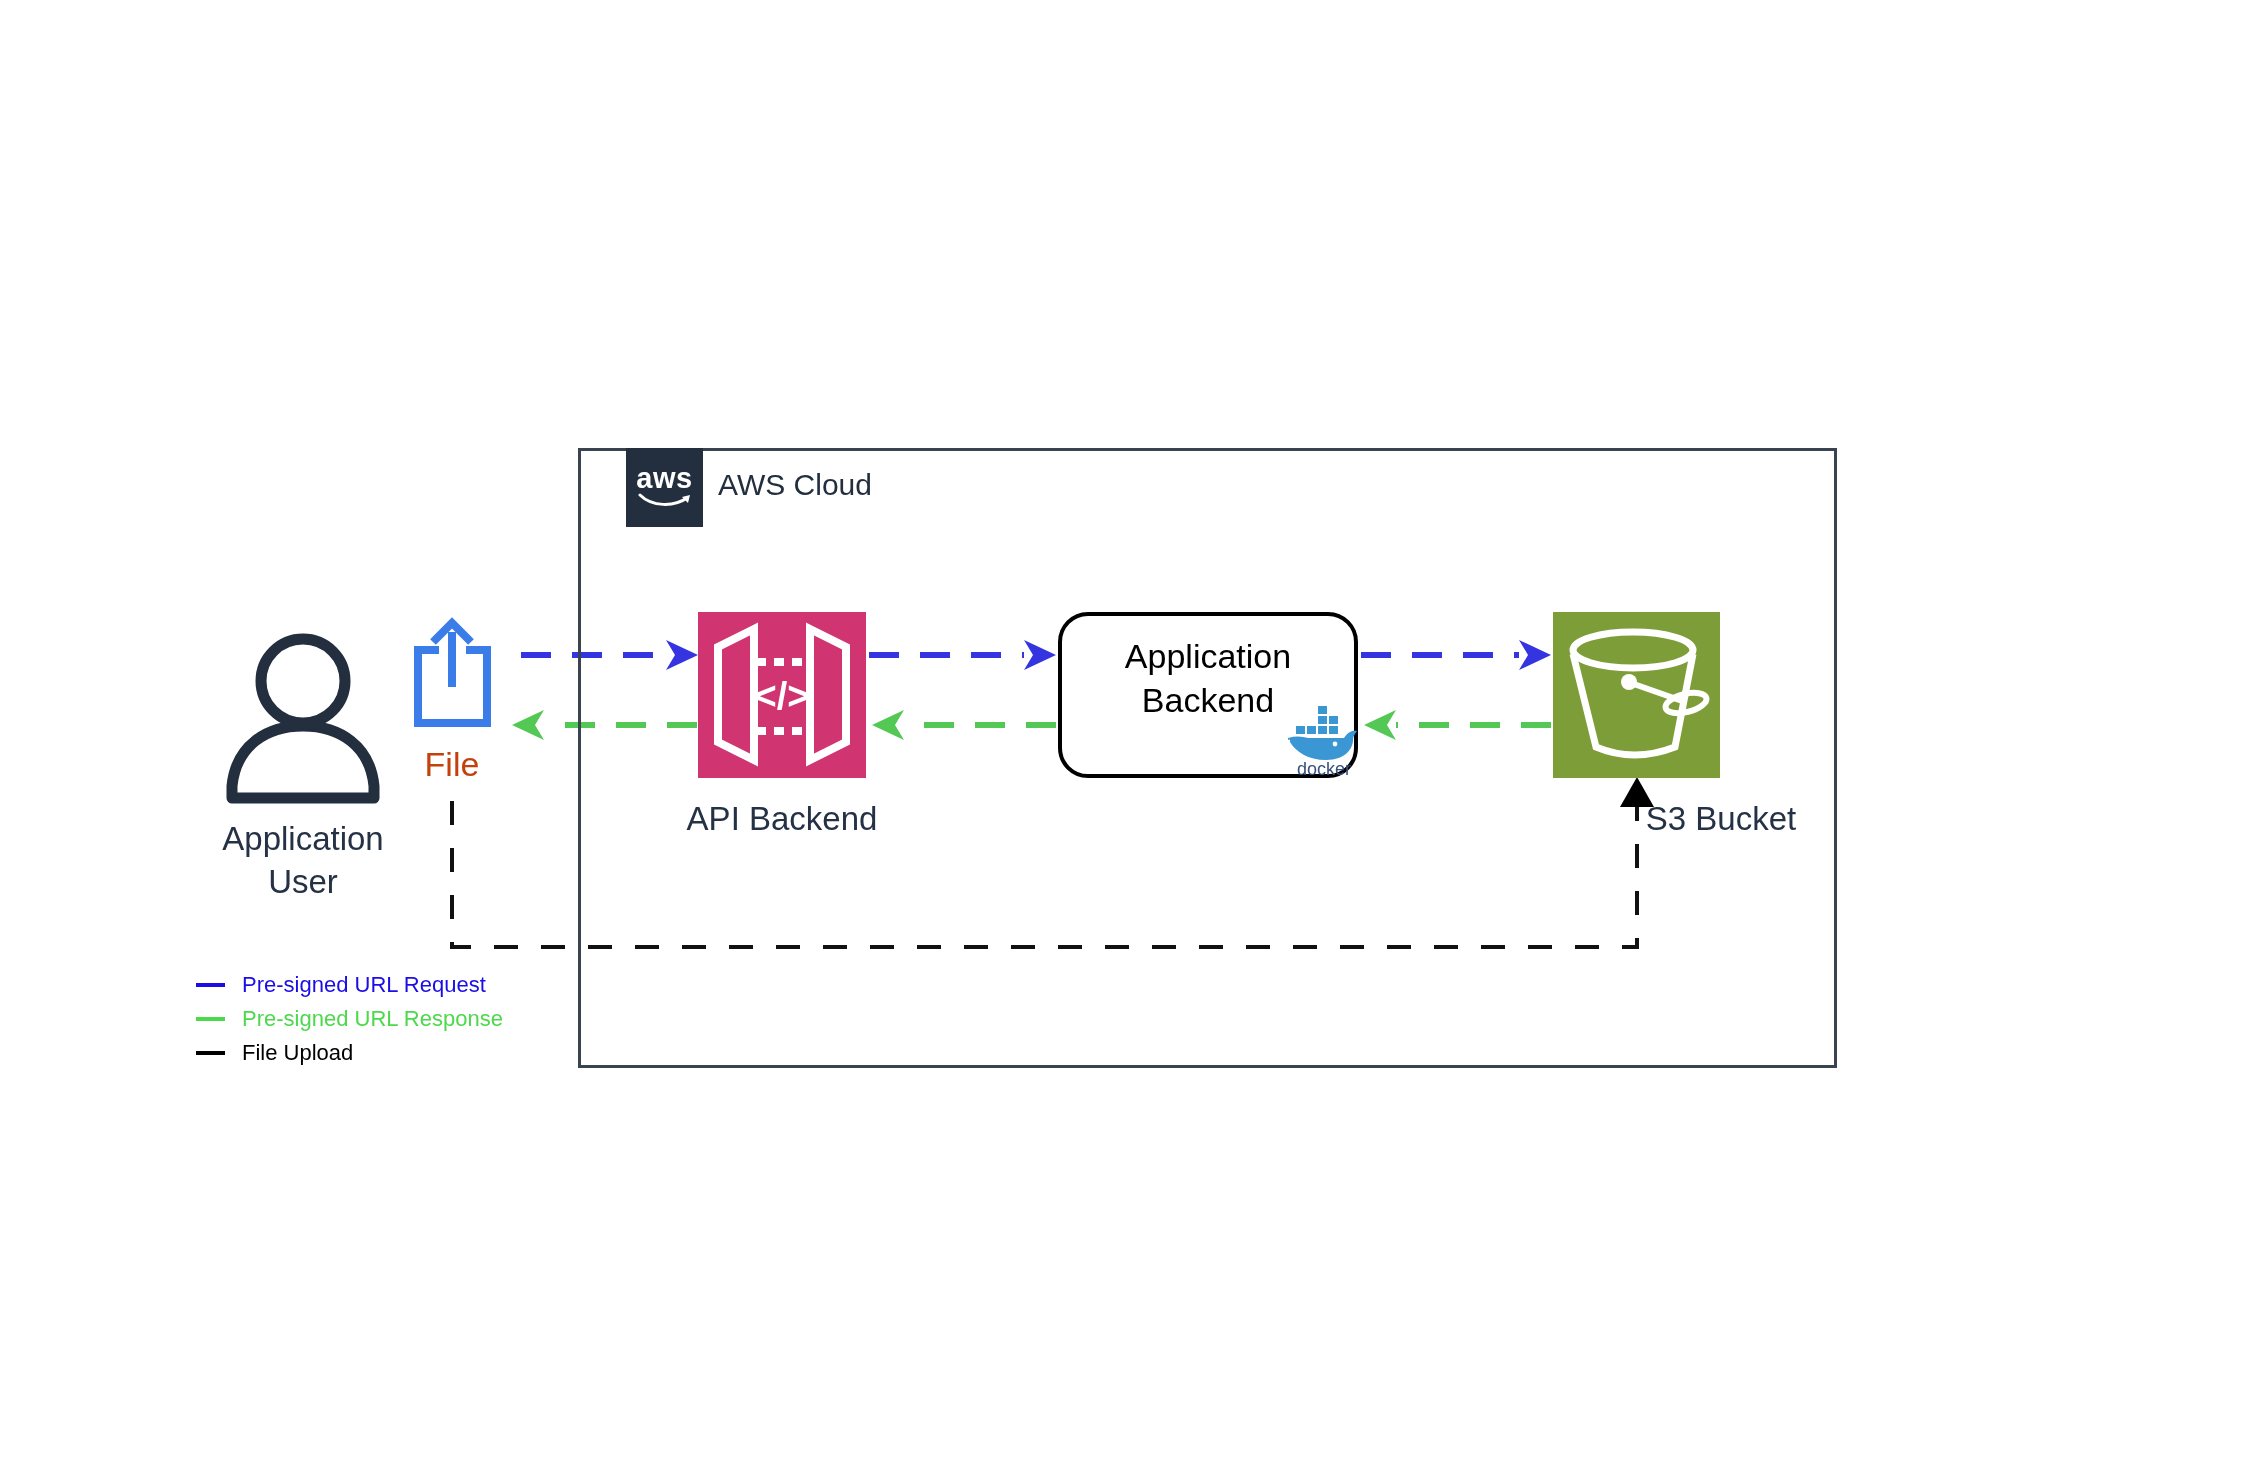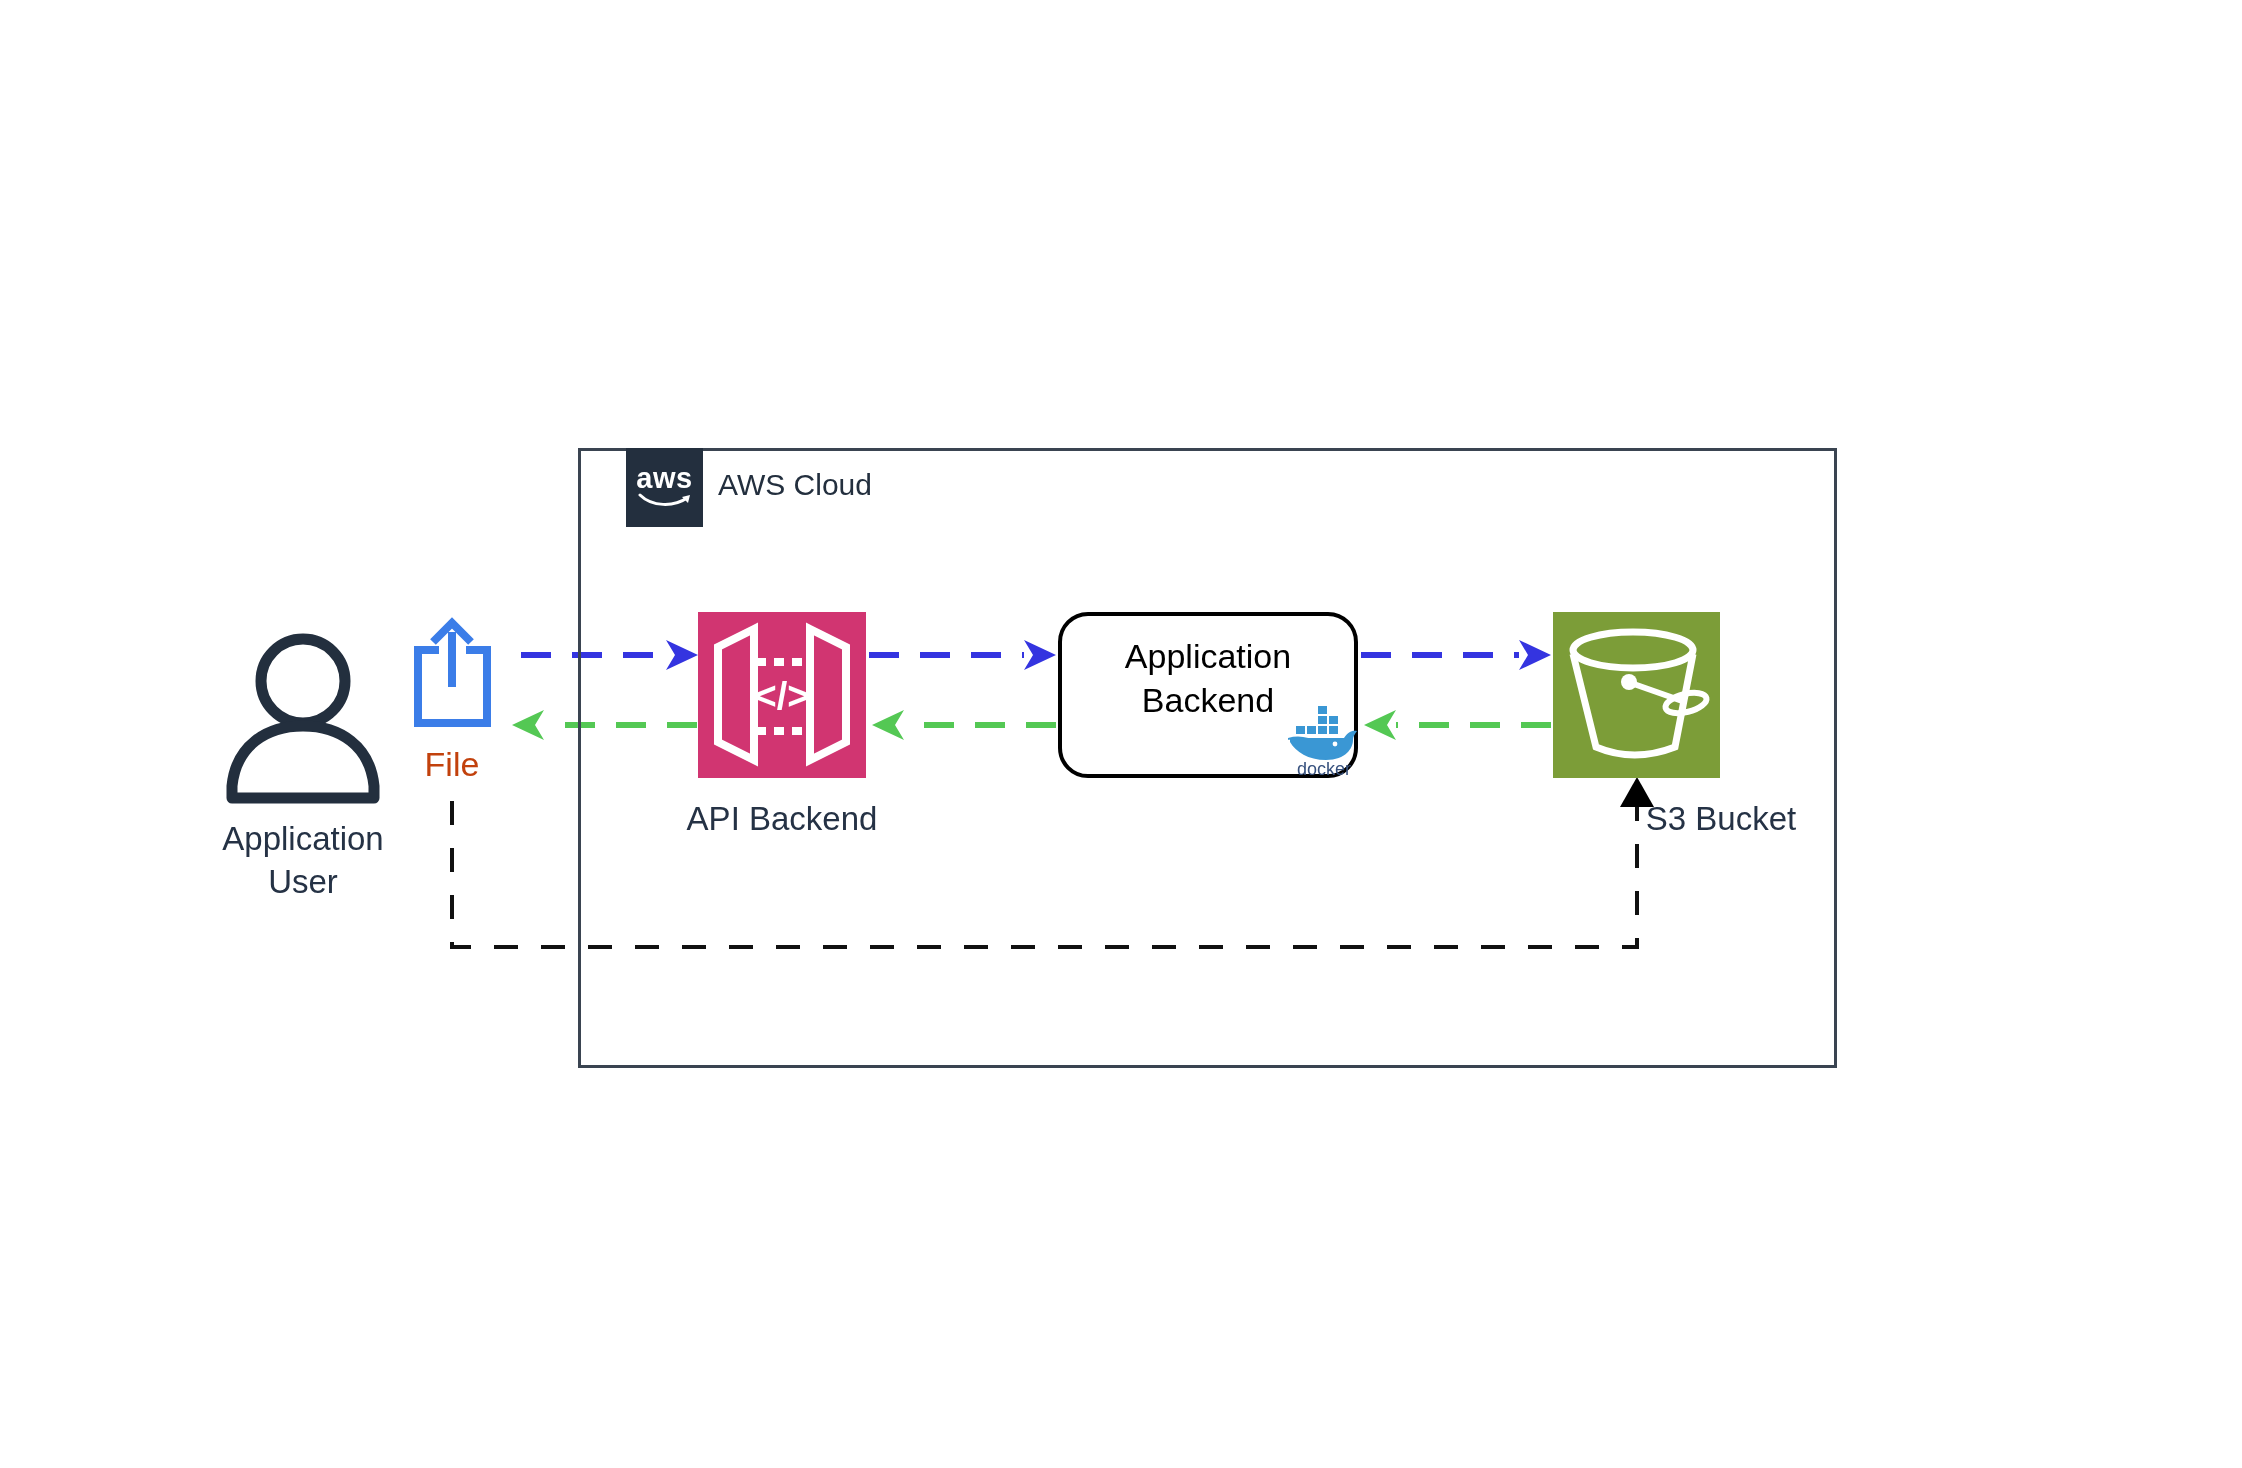--- a/index.html
+++ b/index.html
@@ -146,14 +146,28 @@
     <svg width="167" height="166" viewBox="0 0 167 166">
       <ellipse cx="80" cy="38" rx="60" ry="18" fill="none" stroke="#ffffff" stroke-width="7"></ellipse>
       <path d="M20,42 L43,135 Q81,151 122,135 L140,42" fill="none" stroke="#ffffff" stroke-width="7"></path>
       <circle cx="76" cy="70" r="8" fill="#ffffff"></circle>
       <line x1="78" y1="71" x2="132" y2="90" stroke="#ffffff" stroke-width="6"></line>
       <ellipse cx="133" cy="91" rx="21" ry="9" fill="none" stroke="#ffffff" stroke-width="6" transform="rotate(-14 133 91)"></ellipse>
     </svg>
   </div>
   <div class="abs node-label label-s3">S3 Bucket</div>
 
+  <div class="abs legend">
+    <div class="legend-row lg-blue">
+      <span class="legend-dash"></span>
+      <span class="legend-text">Pre-signed URL Request</span>
+    </div>
+    <div class="legend-row lg-green">
+      <span class="legend-dash"></span>
+      <span class="legend-text">Pre-signed URL Response</span>
+    </div>
+    <div class="legend-row lg-black">
+      <span class="legend-dash"></span>
+      <span class="legend-text">File Upload</span>
+    </div>
+  </div>
 
 </div>
 
 </body></html>

